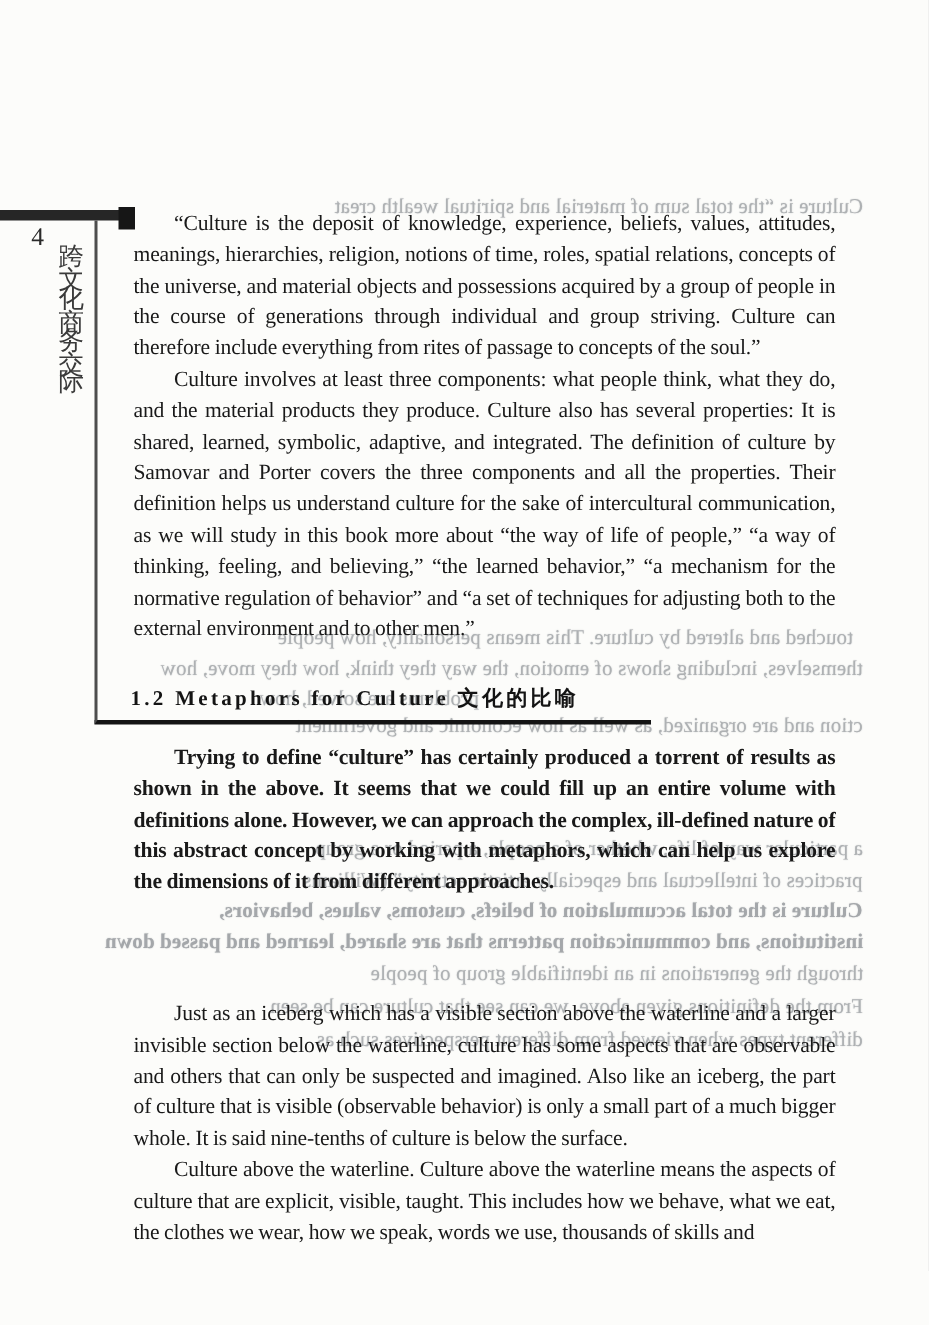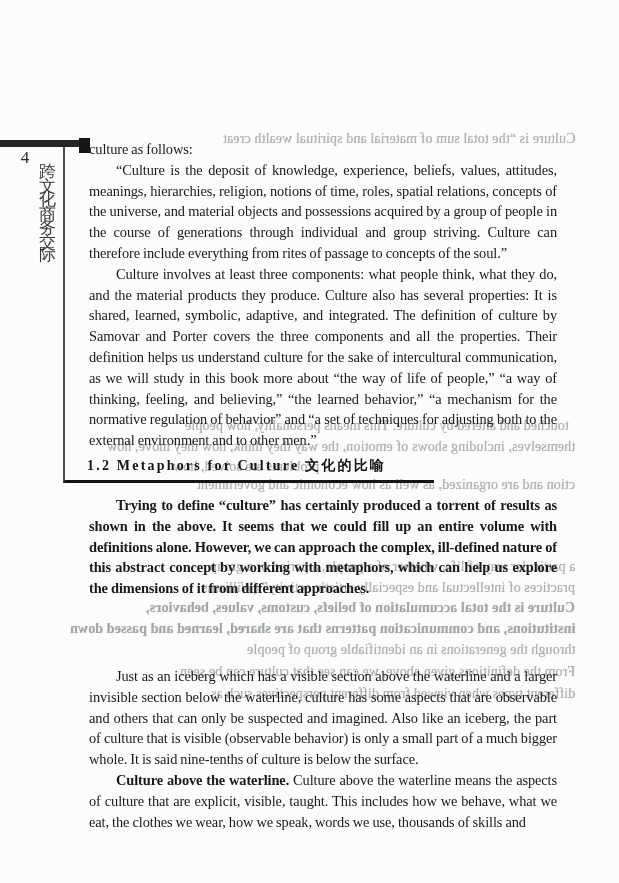--- a/index.html
+++ b/index.html
@@ -55,21 +55,21 @@
     font-size:14px;font-weight:bold;letter-spacing:2.2px;
     color:#141414;white-space:nowrap;
     font-family:"Liberation Serif", serif;
   }
   .h-sub{
     position:absolute;left:83px;top:610px;margin:0;
     font-size:17.5px;font-weight:bold;letter-spacing:1.8px;
     color:#161616;white-space:nowrap;
     font-family:"Liberation Serif", serif;
   }
-  .lead-bold{font-weight:bold;}
+  .lead-bold{font-weight:normal;}
   
   .bleed-layer{position:absolute;inset:0;z-index:0;}
   .topbar,.topbar-cap,.page-number,.sidebar-title,.rule-box,
   .content,.h-sec,.h-sub{z-index:1;}
   .bleed-line{
     position:absolute;
     white-space:nowrap;
     transform:scaleX(-1);
     color:#aeb1b3;
     font-size:14px;
@@ -102,21 +102,20 @@
   <div class="topbar"></div>
   <div class="topbar-cap"></div>
 
   <div class="page-number">4</div>
 
   <div class="sidebar-title">跨文化商务交际</div>
 
   <div class="rule-box"></div>
 
   <div class="content c1">
-    <p class="noindent">culture as follows:</p>
     <p>“Culture is the deposit of knowledge, experience, beliefs, values, attitudes, meanings, hierarchies, religion, notions of time, roles, spatial relations, concepts of the universe, and material objects and possessions acquired by a group of people in the course of generations through individual and group striving. Culture can therefore include everything from rites of passage to concepts of the soul.”</p>
     <p>Culture involves at least three components: what people think, what they do, and the material products they produce. Culture also has several properties: It is shared, learned, symbolic, adaptive, and integrated. The definition of culture by Samovar and Porter covers the three components and all the properties. Their definition helps us understand culture for the sake of intercultural communication, as we will study in this book more about “the way of life of people,” “a way of thinking, feeling, and believing,” “the learned behavior,” “a mechanism for the normative regulation of behavior” and “a set of techniques for adjusting both to the external environment and to other men.”</p>
   </div>
 
   <h2 class="h-sec">1.2 Metaphors for Culture 文化的比喻</h2>
 
   <div class="content c2">
     <p>Trying to define “culture” has certainly produced a torrent of results as shown in the above. It seems that we could fill up an entire volume with definitions alone. However, we can approach the complex, ill-defined nature of this abstract concept by working with metaphors, which can help us explore the dimensions of it from different approaches.</p>
   </div>
 

